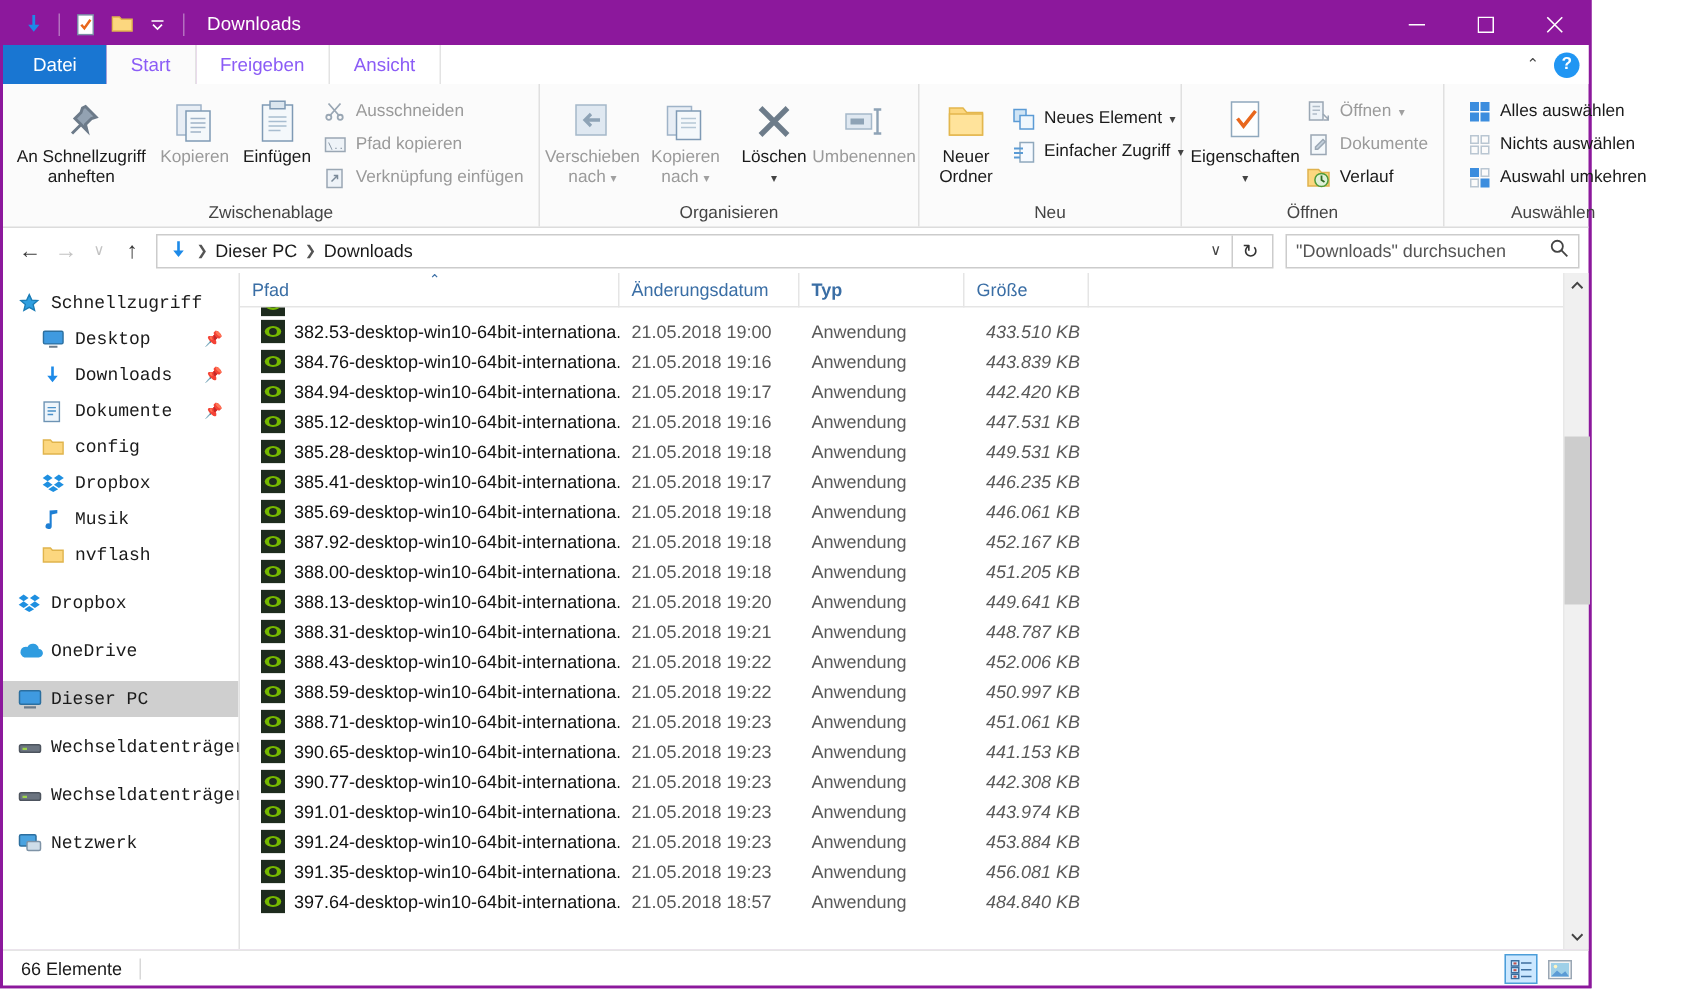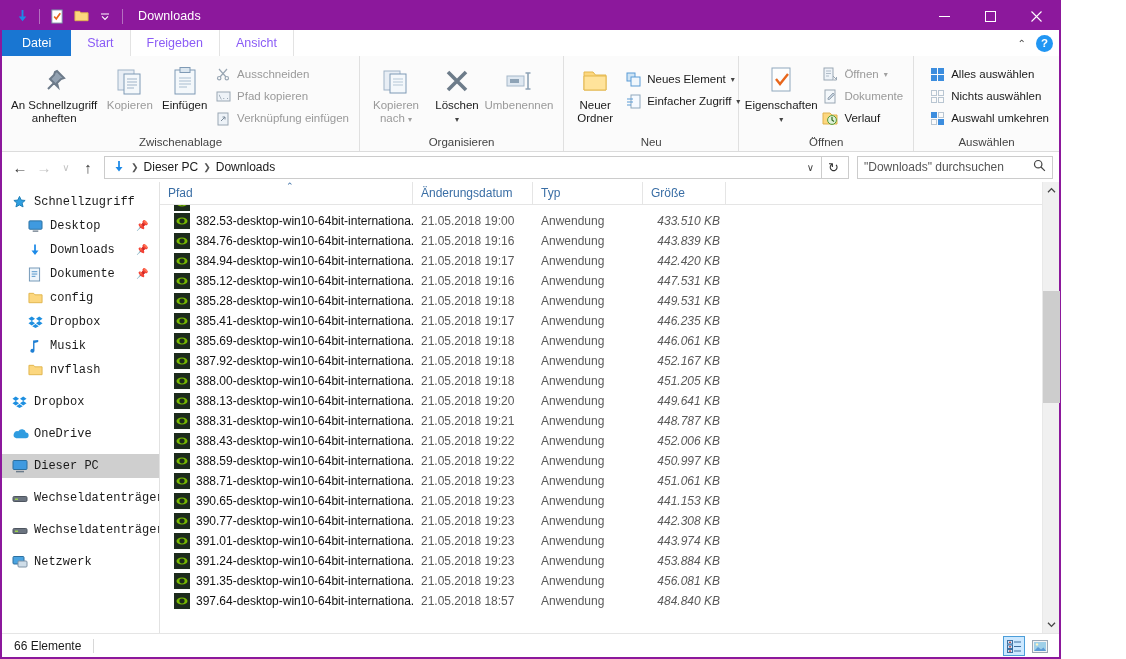--- a/index.html
+++ b/index.html
@@ -192,21 +192,21 @@
     padding-left: 8px;
     border-right: 1px solid #e5e5e5;
     position: relative;
   }
   .col .sortarrow {
     position: absolute; left: 50%; top: -1px;
     font-size: 9px; color: #3a6ea5;
   }
   .col.c-name { width: 253px; flex: 0 0 253px; }
   .col.c-date { width: 120px; flex: 0 0 120px; }
-  .col.c-type { width: 110px; flex: 0 0 110px; }
+  .col.c-type { width: 110px; flex: 0 0 110px; font-weight: bold; }
   .col.c-size { width: 83px; flex: 0 0 83px; }
   .col.c-rest { flex: 1; border-right: none; }
 
   .rows { flex: 1; overflow: hidden; position: relative; }
   .row {
     height: 20px; display: flex; align-items: center;
     font-size: 12px; color: #333;
   }
   .row-name {
     width: 253px; flex: 0 0 253px;
@@ -385,20 +385,29 @@
             </span>
             <span>Verknüpfung einfügen</span>
           </div>
         </div>
       </div>
       <div class="rgroup-label">Zwischenablage</div>
     </div>
 
     <div class="rgroup" style="width:253px">
       <div class="rgroup-body">
+        <div class="big-btn disabled" style="width:64px">
+          <div class="big-icon">
+            <svg width="32" height="30" viewBox="0 0 32 30">
+                <rect x="5" y="4" width="20" height="20" fill="#dfe8f1" stroke="#a5b8c9"></rect>
+                <path d="M21 14h-9M15 10l-4 4 4 4" stroke="#8ea3b6" stroke-width="2.2" fill="none"></path>
+              </svg>
+          </div>
+          <div><span>Verschieben nach</span> <span class="caret dim">▾</span></div>
+        </div>
         <div class="big-btn disabled" style="width:64px">
           <div class="big-icon">
             <svg width="32" height="30" viewBox="0 0 32 30">
                 <rect x="4" y="5" width="16" height="19" fill="#e8eef5" stroke="#9fb3c8"></rect>
                 <rect x="10" y="8" width="16" height="19" fill="#f4f8fb" stroke="#7f9ab5"></rect>
                 <g stroke="#b5c7d6">
                   <path d="M13 13h10M13 16h10M13 19h10"></path>
                 </g>
               </svg>
           </div>

